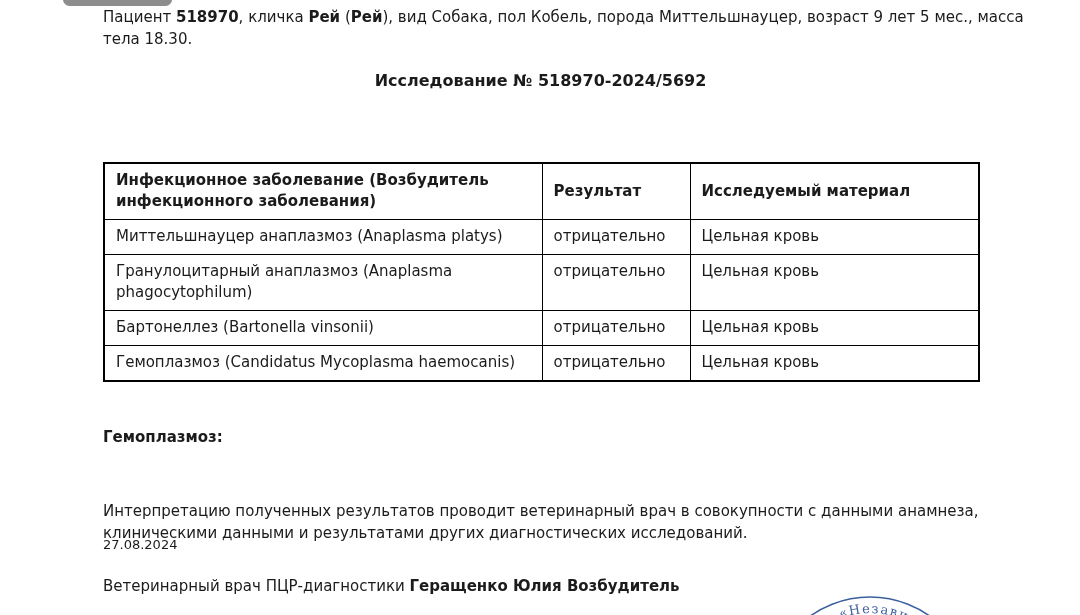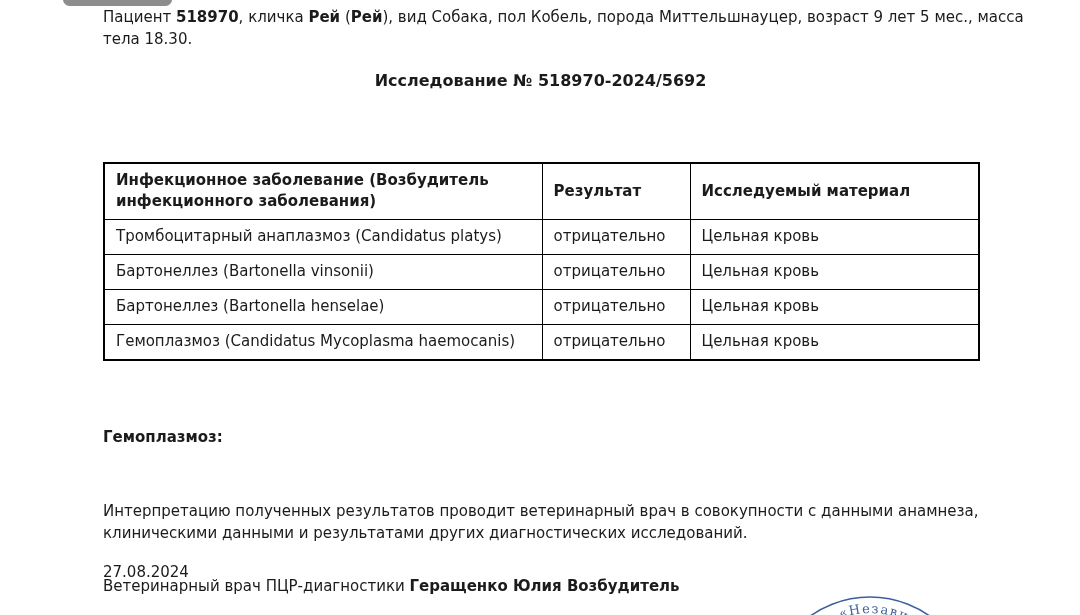--- a/index.html
+++ b/index.html
@@ -90,22 +90,22 @@
     top: 459px;
     width: 880px;
     font-size: 15px;
     line-height: 22px;
     white-space: pre-line;
     margin-top: 41px;
   }
   .date-line {
     position: absolute;
     left: 103px;
-    top: 563px;
-    font-size: 15px;
+    top: 537px;
+    font-size: 13px;
   }
   .signature-line {
     position: absolute;
     left: 103px;
     top: 577px;
     font-size: 15px;
     white-space: nowrap;
   }
   .signature-line .name {
     font-weight: 700;
@@ -146,31 +146,31 @@
     </colgroup>
     <thead>
       <tr>
         <th>Инфекционное заболевание (Возбудитель инфекционного заболевания)</th>
         <th>Результат</th>
         <th>Исследуемый материал</th>
       </tr>
     </thead>
     <tbody>
         <tr>
-          <td>Тромбоцитарный анаплазмоз (Candidatus platys)</td>
+          <td>Миттельшнауцер анаплазмоз (Anaplasma platys)</td>
+          <td>отрицательно</td>
+          <td>Цельная кровь</td>
+        </tr>
+        <tr>
+          <td>Гранулоцитарный анаплазмоз (Anaplasma phagocytophilum)</td>
           <td>отрицательно</td>
           <td>Цельная кровь</td>
         </tr>
         <tr>
           <td>Бартонеллез (Bartonella vinsonii)</td>
-          <td>отрицательно</td>
-          <td>Цельная кровь</td>
-        </tr>
-        <tr>
-          <td>Бартонеллез (Bartonella henselae)</td>
           <td>отрицательно</td>
           <td>Цельная кровь</td>
         </tr>
         <tr>
           <td>Гемоплазмоз (Candidatus Mycoplasma haemocanis)</td>
           <td>отрицательно</td>
           <td>Цельная кровь</td>
         </tr>
       </tbody>
   </table>

